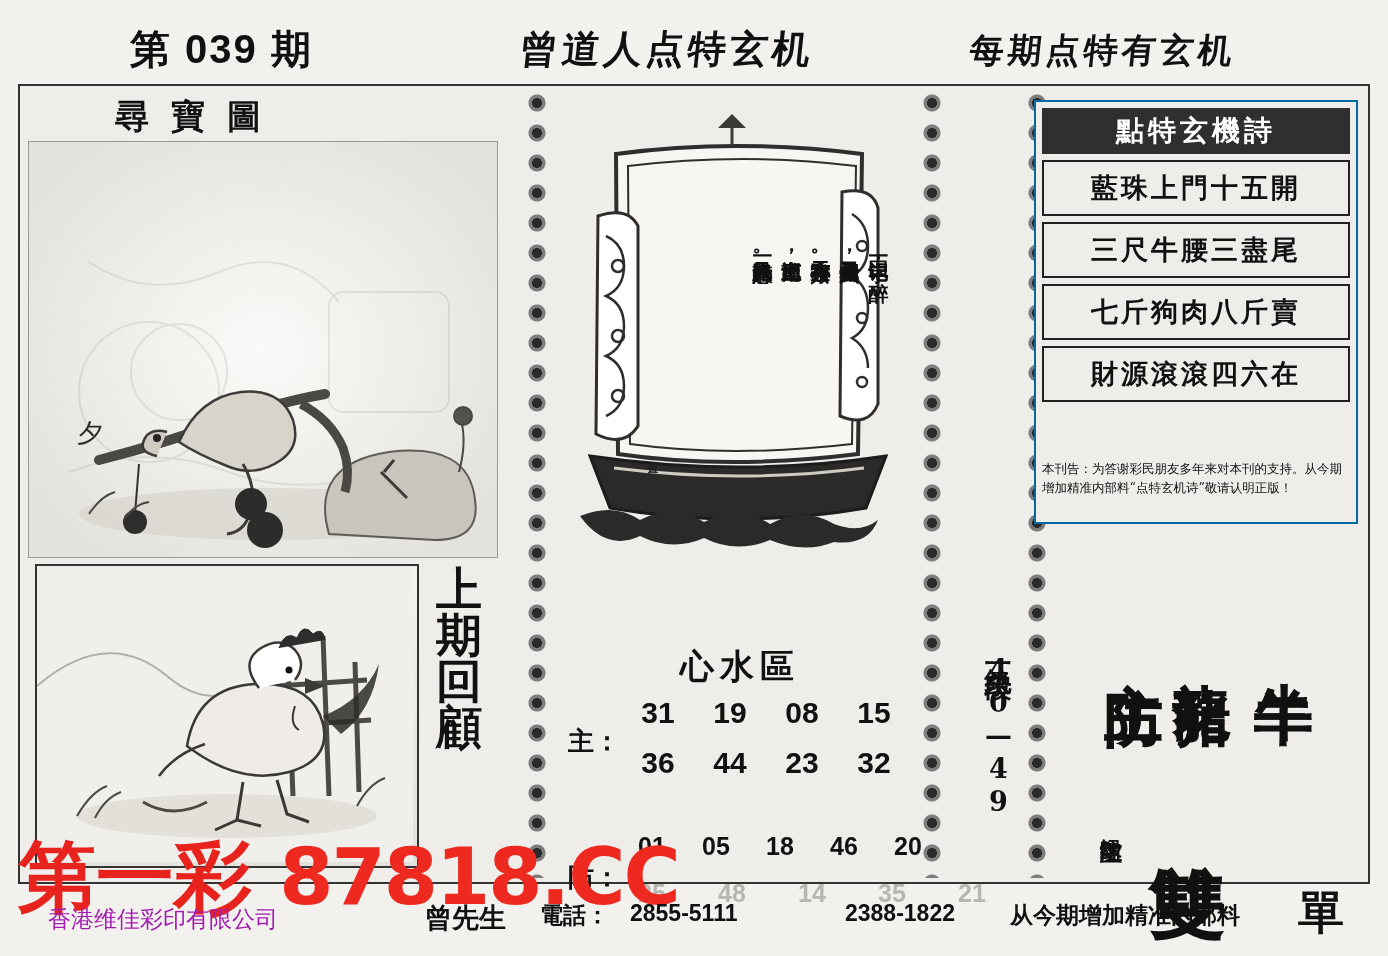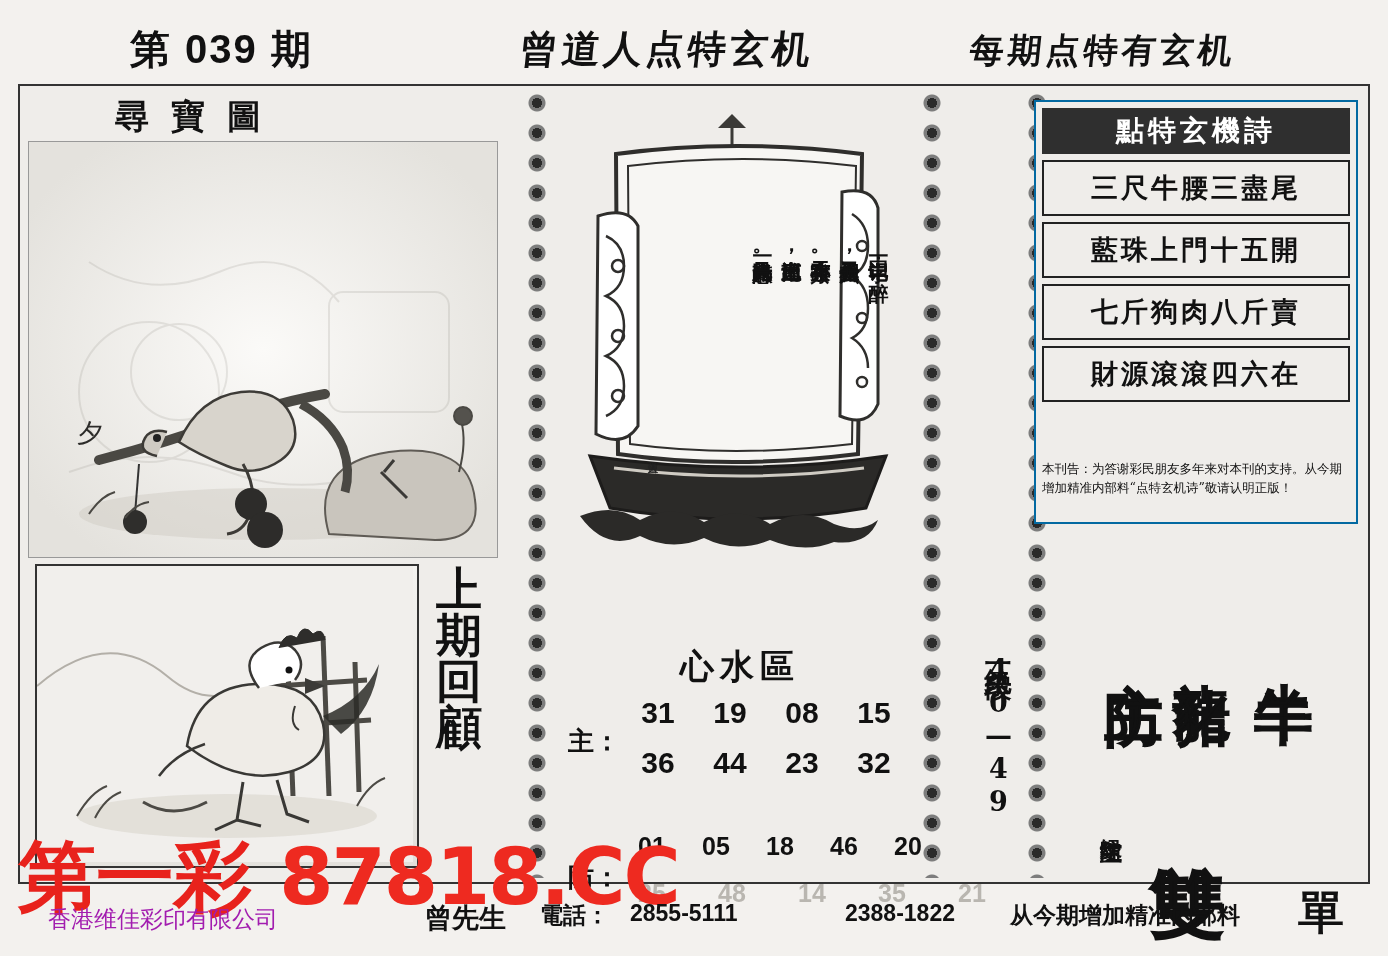--- a/index.html
+++ b/index.html
@@ -288,22 +288,22 @@
             <div class="ncell small fade">14</div>
             <div class="ncell small fade">35</div>
             <div class="ncell small fade">21</div>
           </div>
         </div>
       </div>
     </div>
 
     <div class="poembox">
       <div class="pb-head">點特玄機詩</div>
+      <div class="pb-row">藍珠上門十五開</div>
       <div class="pb-row">三尺牛腰三盡尾</div>
-      <div class="pb-row">藍珠上門十五開</div>
       <div class="pb-row">七斤狗肉八斤賣</div>
       <div class="pb-row">財源滾滾四六在</div>
       <div class="pb-note">本刊告：为答谢彩民朋友多年来对本刊的支持。从今期增加精准内部料“点特玄机诗”敬请认明正版！</div>
     </div>
 
     <div class="jusha">绝杀一段40—49</div>
 
     <div class="big-right">
       <div class="br-col br-c">牛羊</div>
       <div class="br-col br-b">龍豬</div>

